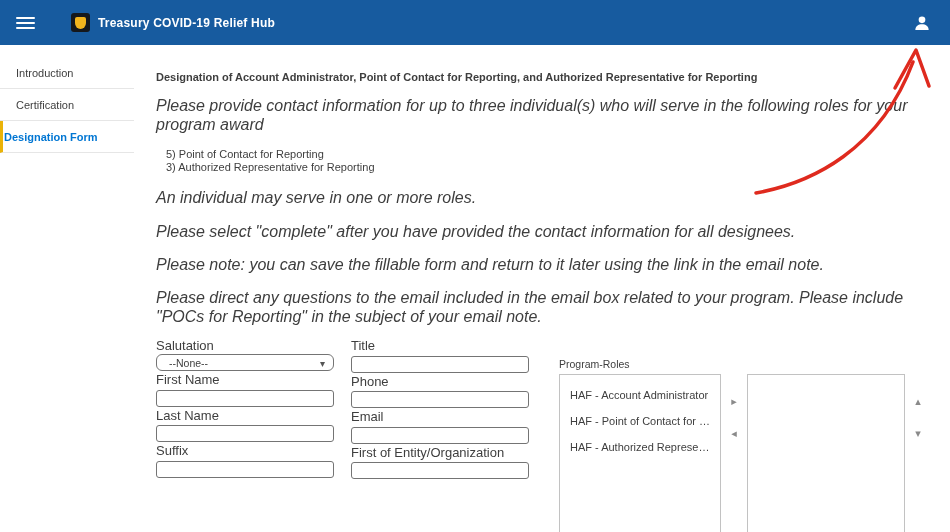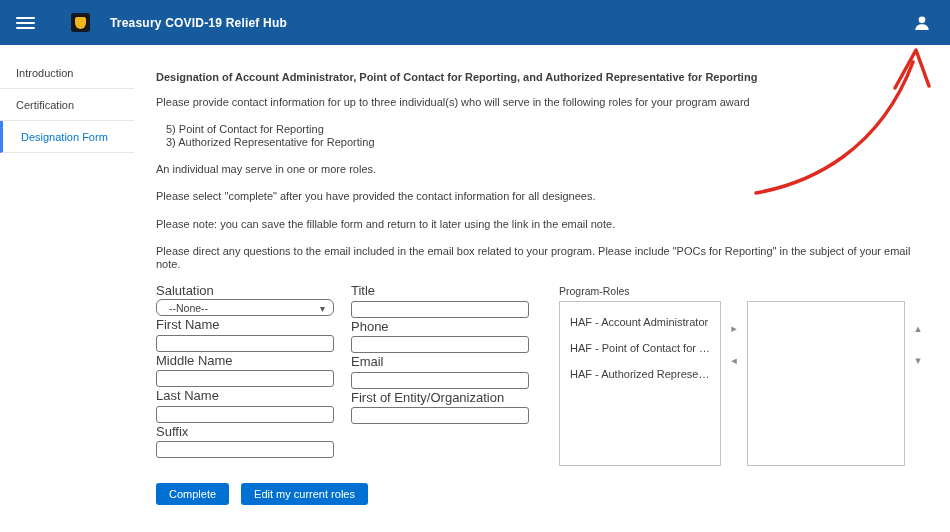--- a/index.html
+++ b/index.html
@@ -16,21 +16,21 @@
   .navbar {
     height:45px;
     background:#175b9f;
     display:flex;
     align-items:center;
     padding:0 16px;
     color:#fff;
   }
   .hamburger { width:19px; display:flex; flex-direction:column; gap:3px; cursor:pointer; }
   .hamburger span { display:block; height:2px; background:#fff; border-radius:1px; }
-  .brand { display:flex; align-items:center; gap:20px; margin-left:36px; }
+  .brand { display:flex; align-items:center; gap:8px; margin-left:36px; }
   .logo {
     width:19px; height:19px; background:#15181c; border-radius:3px;
     display:flex; align-items:center; justify-content:center;
   }
   .logo-shield {
     width:11px; height:12px; background:#f2b51d;
     border-radius: 2px 2px 50% 50%;
   }
   .app-title { font-size:12px; font-weight:bold; letter-spacing:0.2px; }
   .nav-right { margin-left:auto; display:flex; align-items:center; }
@@ -42,29 +42,30 @@
   .side-item {
     padding:10px 14px 9px 16px;
     font-size:11px;
     border-bottom:1px solid #e6e6e6;
     cursor:pointer;
     color:#3e3e3e;
     white-space:nowrap;
   }
   .side-item.active {
     color:#0176d3;
-    border-left:3px solid #3b82f6;
-    padding-left:18px;
+    border-left:3px solid #eab308;
+    padding-left:1px;
+    font-weight:bold;
   }
 
   .main { flex:1; padding:26px 15px 0 22px; }
 
   
   .heading { font-size:11px; font-weight:bold; margin-bottom:13px; }
-  .para { font-size:11px; margin-bottom:14px; line-height:1.2; }
+  .para { font-size:16px; margin-bottom:14px; line-height:1.2;font-style:italic; }
   .roles-list { list-style:none; margin:0 0 14px 10px; }
   .roles-list li { font-size:11px; line-height:1.18; }
 
   
   .form-row { display:flex; margin-top:4px; }
   .form-col { width:178px; margin-right:17px; flex:none; }
   .field { margin-bottom:3px; }
   .field label { display:block; font-size:13px; margin-bottom:2px; line-height:12px; }
   .text-input {
     width:178px; height:17px;
@@ -76,21 +77,21 @@
     width:178px; height:17px;
     border:1px solid #747474; border-radius:6px;
     background:#fff; cursor:pointer;
     display:flex; align-items:center; justify-content:space-between;
     font-size:10.5px; padding:0 8px 0 12px;
   }
   .i-chevron-down::before { content:"\25BE"; font-size:10px; color:#555; }
 
   
   .roles-section { margin-left:13px; flex:none; }
-  .roles-label { font-size:10.5px; margin-bottom:4px; line-height:12px; }
+  .roles-label { font-size:10.5px; margin-bottom:4px; line-height:12px;margin-top:18px; }
   .dual-list { display:flex; align-items:flex-start; }
   .listbox {
     height:165px; border:1px solid #c2c2c2; background:#fff;
     padding-top:7px; overflow:hidden;
   }
   .listbox.available { width:162px; }
   .listbox.selected { width:158px; }
   .listbox .opt {
     font-size:11px; padding:7px 10px; cursor:pointer; white-space:nowrap;
     overflow:hidden; text-overflow:ellipsis;
@@ -173,24 +174,20 @@
           <div class="select-box">
             <span>--None--</span>
             <span class="i-chevron-down"></span>
           </div>
         </div>
         <div class="field">
           <label>First Name</label>
           <input type="text" class="text-input" style="">
         </div>
         <div class="field">
-          <label>Middle Name</label>
-          <input type="text" class="text-input" style="">
-        </div>
-        <div class="field">
           <label>Last Name</label>
           <input type="text" class="text-input" style="">
         </div>
         <div class="field">
           <label>Suffix</label>
           <input type="text" class="text-input" style="">
         </div>
       </div>
 
       <div class="form-col">

